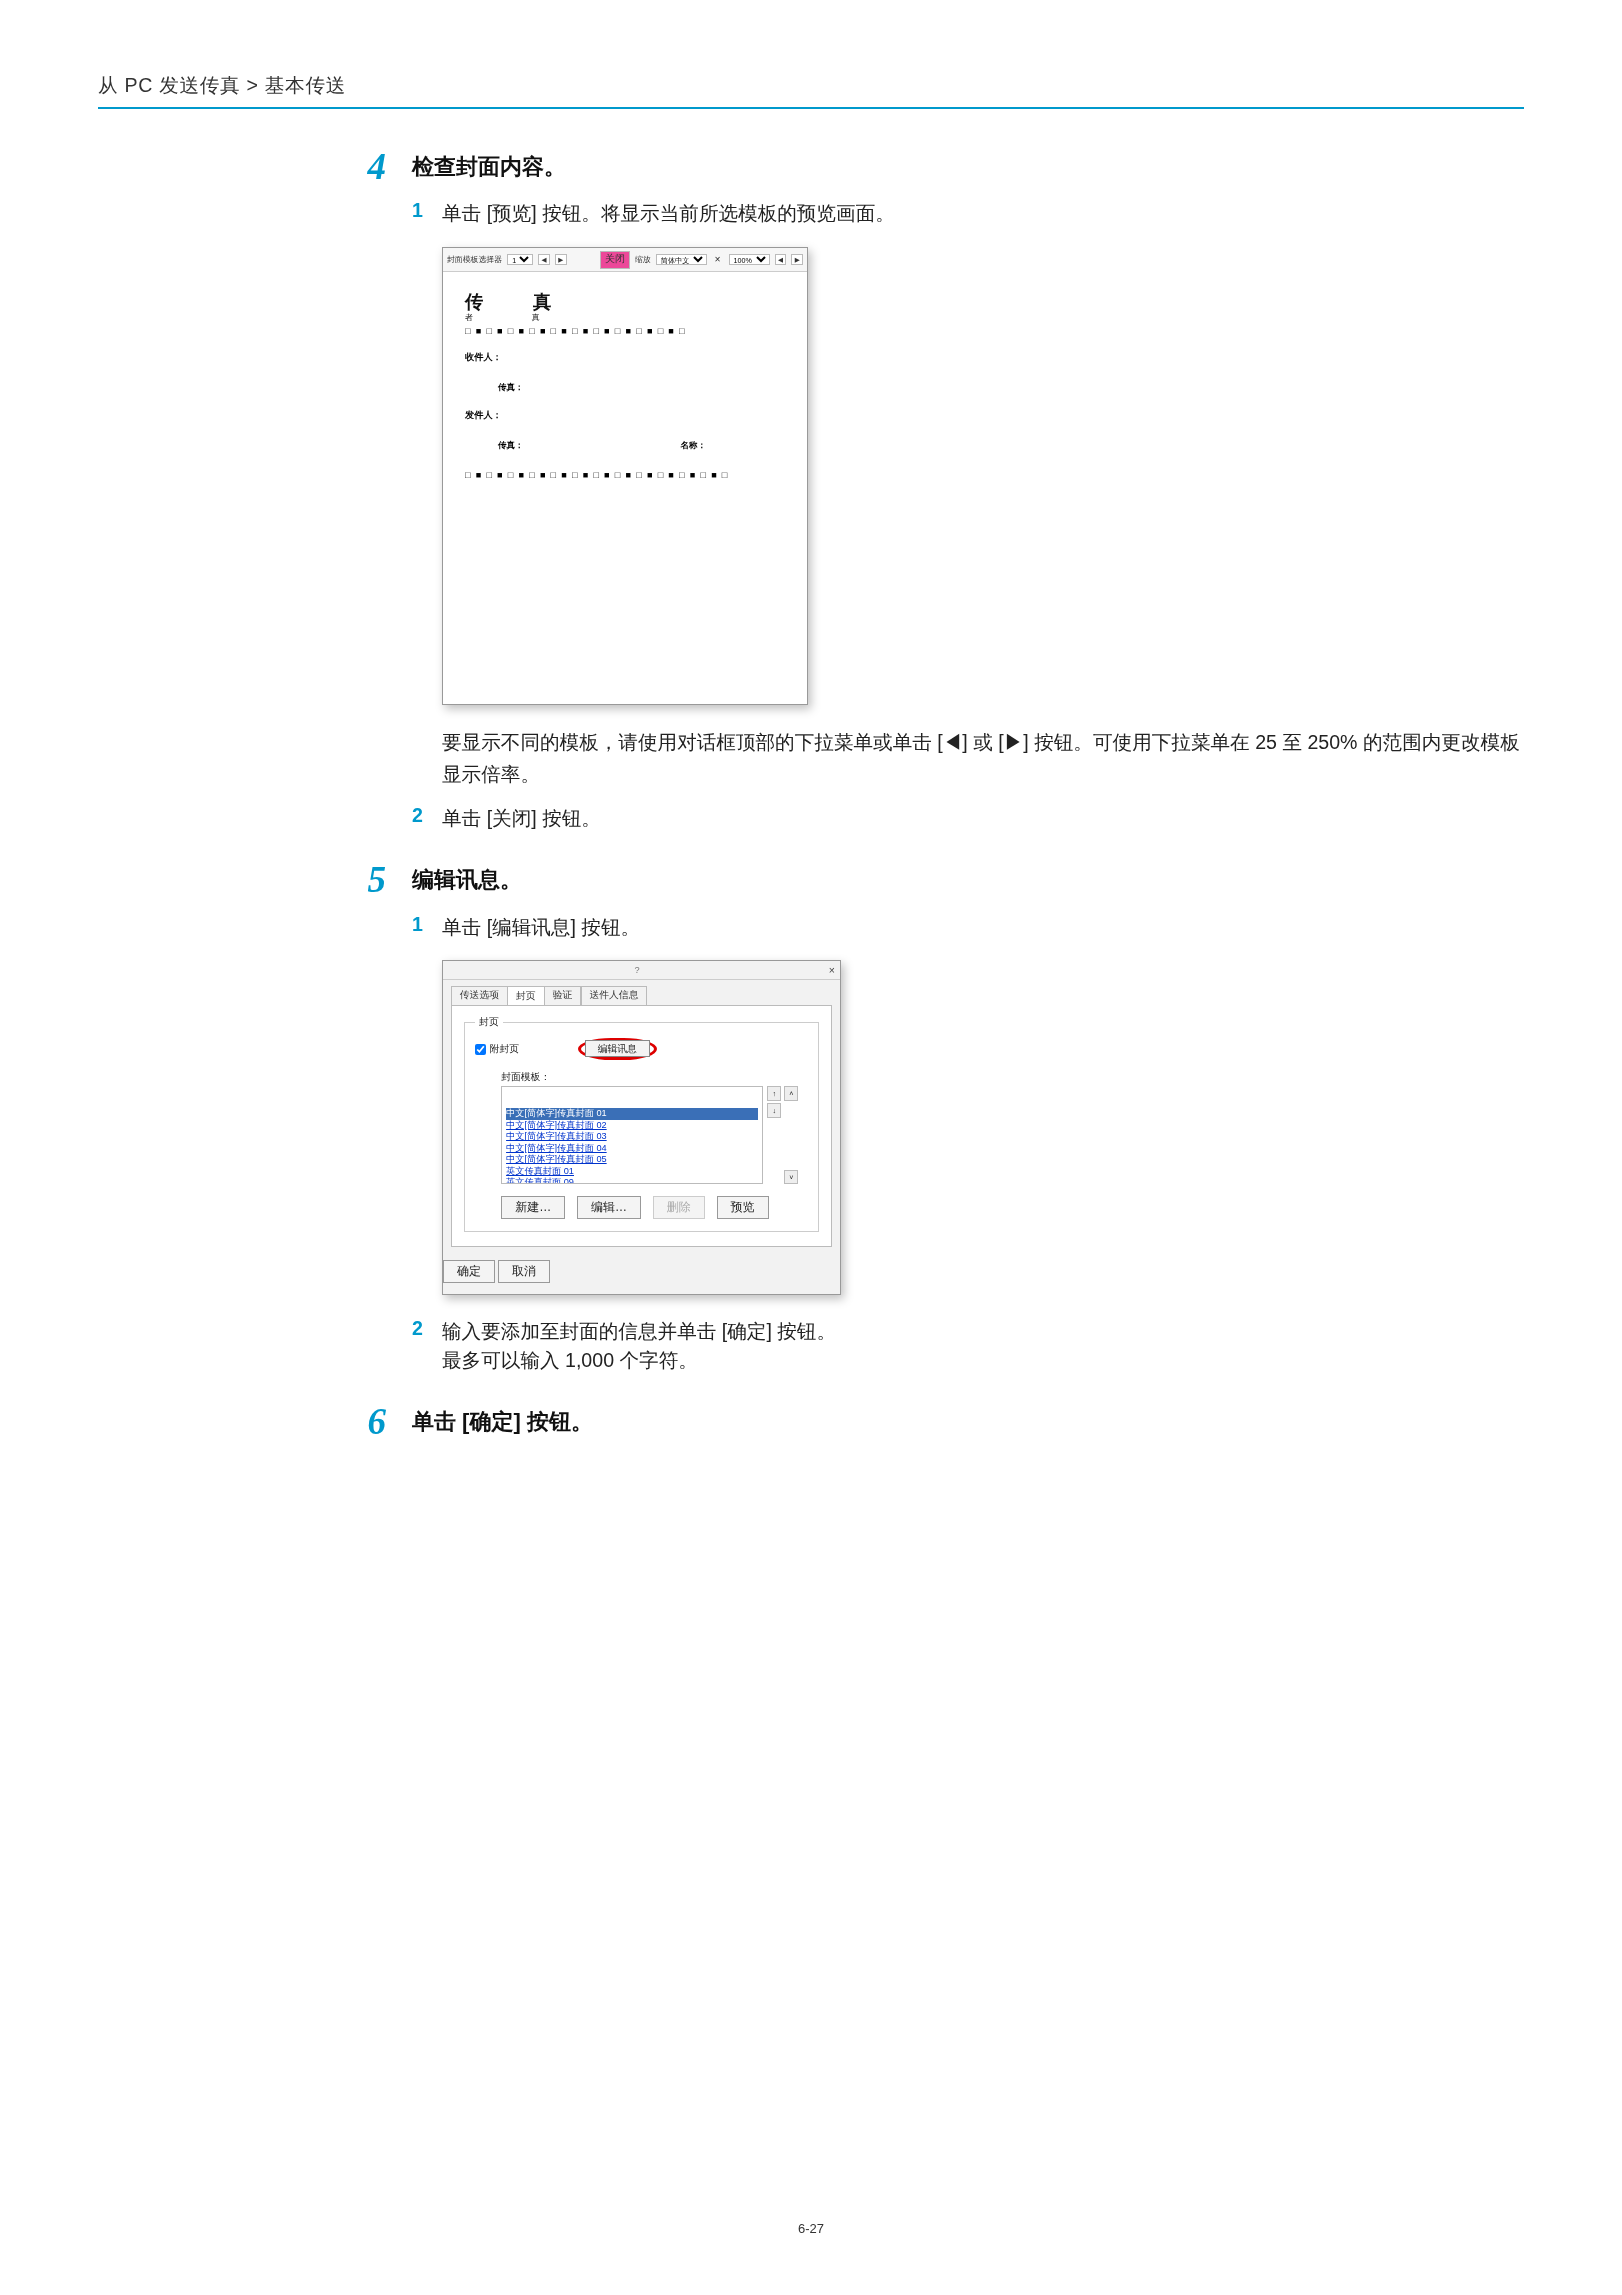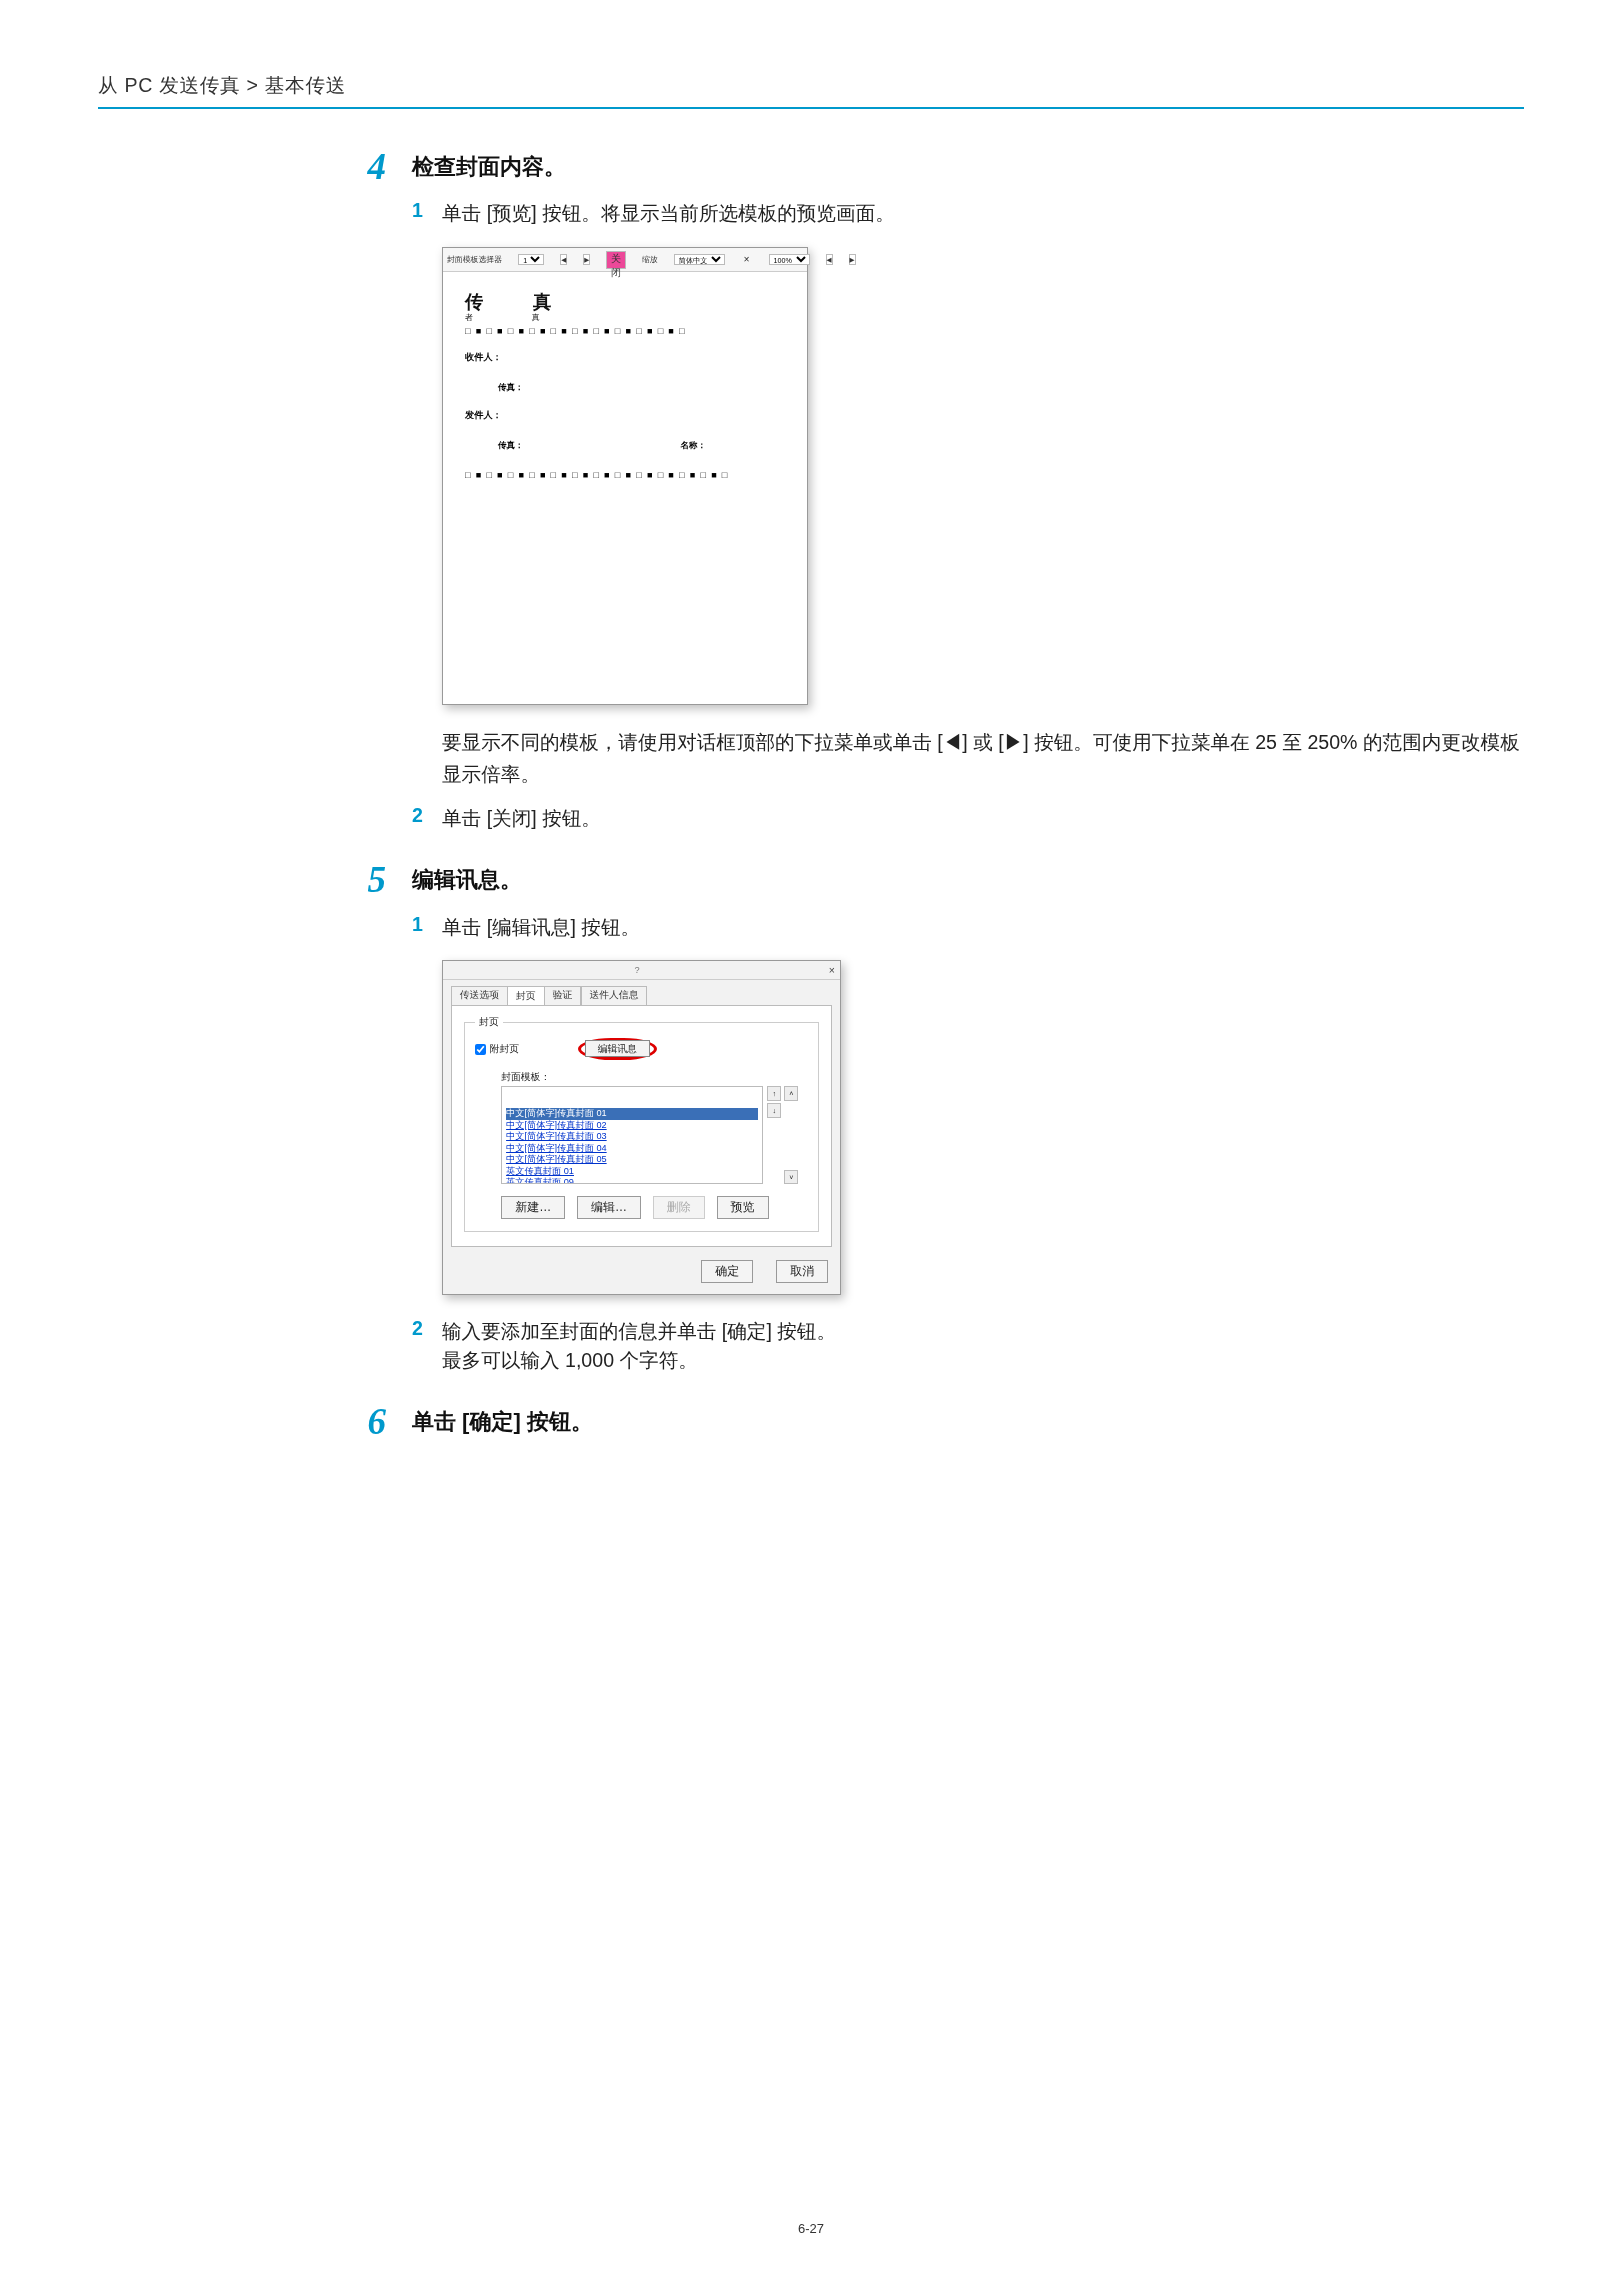--- a/index.html
+++ b/index.html
@@ -12,21 +12,21 @@
   .step-title { font-size: 22px; font-weight: bold; color: #111; line-height: 1.4; padding-top: 3.9px; }
   .sub-row { display: flex; align-items: flex-start; margin-left: 85px; margin-top: 14.4px; margin-bottom: 9.2px; }
   .sub-num { font-family: Arial, sans-serif; font-weight: bold; color: #0099cc; font-size: 19.6px; width: 30px; flex-shrink: 0; }
   .sub-text { font-size: 19.6px; color: #222; line-height: 1.5; }
   .body-text { margin-left: 115px; font-size: 19.6px; color: #222; line-height: 1.6; margin-top: 13px; margin-bottom: 11.8px; max-width: 1302px; }
   .screenshot-wrap { margin-left: 115px; margin-top: 18.3px; margin-bottom: 22px; }
   .page-footer { position: absolute; bottom: 59px; left: 0; right: 0; text-align: center; font-size: 13px; color: #333; }
 
   
   .dlg-preview { width: 366px; border: 0.7px solid #999; background: #fff; box-shadow: 2.6px 3.9px 9.2px rgba(0,0,0,0.25); font-size: 9.2px; }
-  .dlg-preview .tbar { display: flex; align-items: center; gap: 16px; padding: 2.6px 3.9px; border-bottom: 0.7px solid #ccc; background: #f6f6f6; font-size: 7.9px; color: #333; justify-content: space-between; }
+  .dlg-preview .tbar { display: flex; align-items: center; gap: 5px; padding: 2.6px 3.9px; border-bottom: 0.7px solid #ccc; background: #f6f6f6; font-size: 7.9px; color: #333; justify-content: space-between; }
   .dlg-preview .tbar .lbl { white-space: nowrap; }
   .dlg-preview .tbar select { font-size: 7.2px; height: 11.8px; border: 0.7px solid #bbb; background:#fff; }
   .dlg-preview .tbar .navbtn { border: 0.7px solid #bbb; background: #fff; width: 11.8px; height: 10.5px; font-size: 6.5px; line-height: 9.2px; text-align: center; }
   .dlg-preview .tbar .closebtn { margin-left: auto; border: 0.7px solid #bbb; background:#ec4899; padding: 0 3.9px; height:18px; font-size:10px; }
   .dlg-preview .sheet { padding: 17px 22px; min-height: 432px; }
   .dlg-preview .fax-title { font-size: 18.3px; font-weight: bold; color: #111; letter-spacing: 15.7px; }
   .dlg-preview .fax-sub { font-size: 7.9px; letter-spacing: 14.4px; margin-top: -2.6px; }
   .dlg-preview .dots { margin: 3.9px 0 11.8px 0; letter-spacing: 1.3px; font-size: 9.2px; color:#000; white-space: nowrap; overflow:hidden; }
   .dlg-preview .field { font-size: 9.2px; font-weight: bold; margin-top: 14.4px; }
   .dlg-preview .subfield { font-size: 8.5px; font-weight: bold; margin-top: 18.3px; margin-left: 33px; }
@@ -52,21 +52,21 @@
   .dlg-settings .listwrap { display:flex; margin-left:26px; }
   .dlg-settings ul.tmpl { border:0.7px solid #bbb; width: 262px; height: 98px; overflow:hidden; padding: 1.3px 3.9px; list-style:none; background:#fff; font-size:9.2px; color:#0033cc; }
   .dlg-settings ul.tmpl li { line-height:1.25; text-decoration: underline; white-space:nowrap; }
   .dlg-settings ul.tmpl li.sel { background:#3a6fb7; color:#fff; text-decoration:none;margin-top:20px; }
   .dlg-settings .updn { display:flex; flex-direction:column; gap:2.6px; margin-left:3.9px; }
   .dlg-settings .updn .b, .dlg-settings .scroll .b { border:0.7px solid #bbb; background:#eee; width:14.4px; height:14.4px; font-size:7.2px; text-align:center; line-height:13px; }
   .dlg-settings .scroll { margin-left:2.6px; display:flex; flex-direction:column; justify-content:space-between; height:98px; }
   .dlg-settings .btnrow { display:flex; gap: 11.8px; margin: 11.8px 0 0 26px; }
   .dlg-settings .btn { border:0.7px solid #999; background:#f4f4f4; padding: 2px 13px; font-size:12px; }
   .dlg-settings .btn.disabled { color:#aaa; border-color:#ccc; }
-  .dlg-settings .dlg-bottom { display:flex; justify-content:flex-end; gap:23px; padding: 6.5px 11.8px 10.5px 0; }
+  .dlg-settings .dlg-bottom { display:flex; gap:3px; padding: 6.5px 11.8px 10.5px 0; }
 
   .tri { font-family: Arial, sans-serif; }
 </style>
 </head>
 <body>
 
 <div class="page">
 
   <div class="breadcrumb">从 PC 发送传真 &gt; 基本传送</div>
   <hr class="hr-top">

